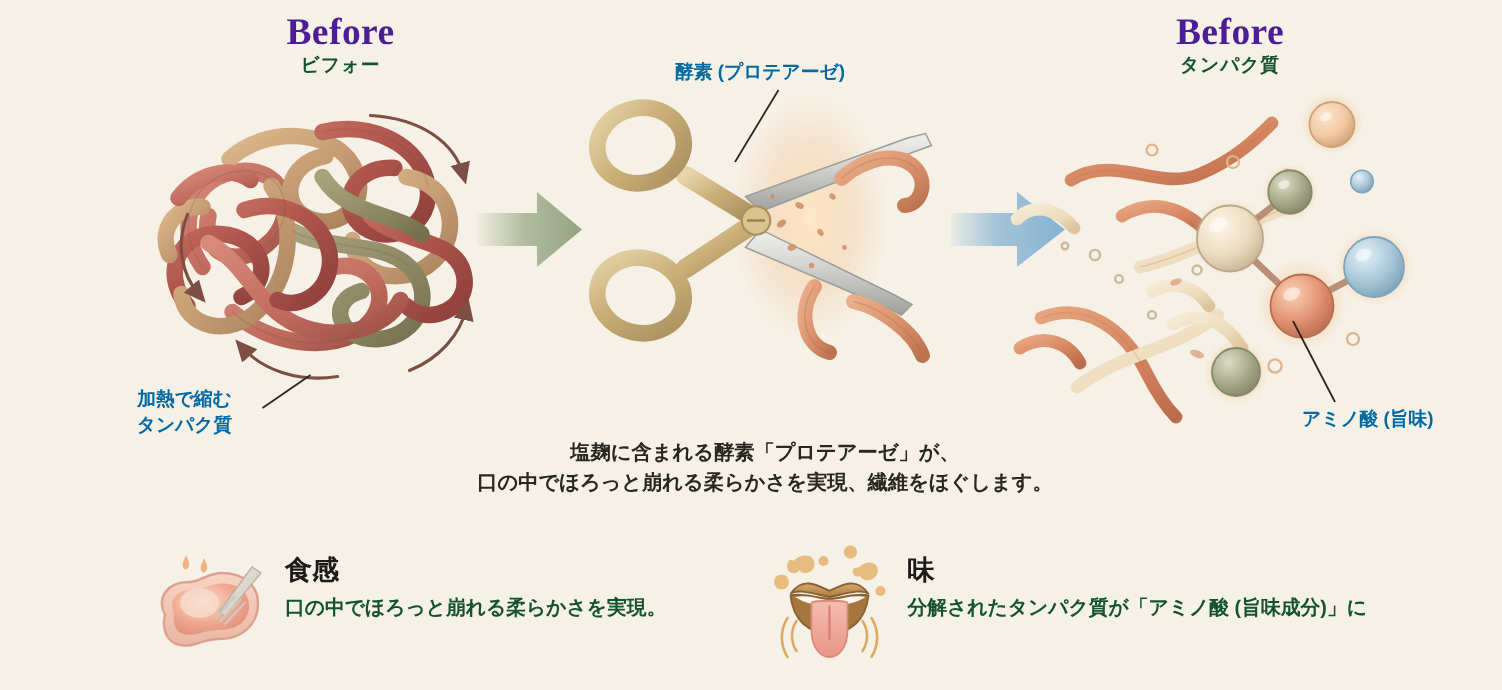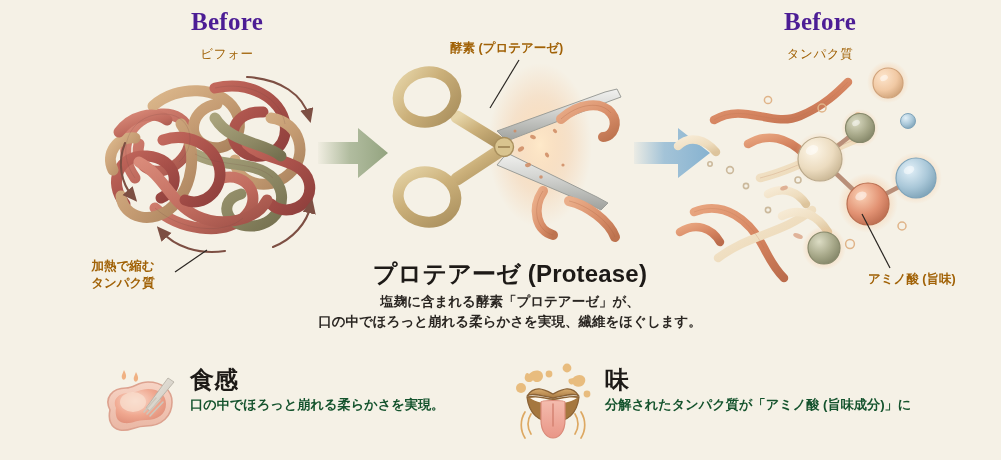--- a/index.html
+++ b/index.html
@@ -14,28 +14,28 @@
   #stage{position:relative;width:1001px;height:460px;overflow:hidden;background:#f5f1e6;}
 
   
   .col-head{position:absolute;text-align:center;}
   .col-head .en{
     font-family:"Liberation Serif","DejaVu Serif",serif;
     font-weight:700;font-size:25px;line-height:27px;color:#4c1d95;
     letter-spacing:.3px;
   }
   .col-head .jp{
-    font-size:12.5px;line-height:17px;font-weight:400;color:#a16207;
-    letter-spacing:.6px;margin-top:11px;
+    font-size:12.5px;line-height:17px;font-weight:700;color:#14532d;
+    letter-spacing:.6px;margin-top:0;
   }
   #head-before{left:127px;top:8px;width:200px;}
   #head-after{left:720px;top:8px;width:200px;}
 
   
-  .anno{position:absolute;font-size:12.5px;font-weight:700;color:#a16207;line-height:17px;}
+  .anno{position:absolute;font-size:12.5px;font-weight:700;color:#0369a1;line-height:17px;}
   #anno-protein{left:68px;top:258px;width:110px;text-align:center;}
   #anno-enzyme{left:450px;top:40px;white-space:nowrap;}
   #anno-amino{left:868px;top:271px;white-space:nowrap;}
 
   
   #center-title{
     position:absolute;left:300px;top:258px;width:420px;text-align:center;
     font-size:24px;font-weight:700;color:#1d1a17;letter-spacing:.2px;
   }
   #center-desc{
@@ -43,21 +43,21 @@
     font-size:13.5px;font-weight:700;line-height:20px;color:#2a2622;
   }
   #center-desc div{white-space:nowrap;}
 
   
   .feature{position:absolute;display:flex;align-items:flex-start;}
   #feat-texture{left:100px;top:362px;}
   #feat-taste{left:515px;top:362px;}
   .feature .ficon{width:80px;height:82px;flex:0 0 80px;position:relative;}
   .feature .ftext{margin-left:10px;padding-top:6px;}
-  .feature .ftitle{font-size:24px;font-weight:700;color:#1d1a17;line-height:24px;}
+  .feature .ftitle{font-size:18px;font-weight:700;color:#1d1a17;line-height:24px;}
   .feature .fbody{font-size:13.2px;font-weight:700;color:#14532d;line-height:20px;margin-top:3px;}
   .feature .fbody div{white-space:nowrap;}
 
   
   .arrow{position:absolute;}
   #arrow-green{left:318px;top:125px;}
   #arrow-blue{left:634px;top:125px;}
 
   svg{display:block;overflow:visible;}
   .art{position:absolute;}
@@ -226,21 +226,20 @@
       </g>
     </svg>
   </div>
 
   <svg class="art" style="left:487px;top:58px;" width="36" height="52">
     <line x1="32" y1="2" x2="3" y2="50" stroke="#2a2622" stroke-width="1.2"></line>
   </svg>
 
   <div class="anno" id="anno-enzyme">酵素 (プロテアーゼ)</div>
 
-  <div id="center-title">プロテアーゼ (Protease)</div>
   <div id="center-desc">
     <div>塩麹に含まれる酵素「プロテアーゼ」が、</div>
     <div>口の中でほろっと崩れる柔らかさを実現、繊維をほぐします。</div>
   </div>
 
   <div class="arrow" id="arrow-blue">
     <svg width="78" height="56" viewBox="0 0 78 56">
       <defs>
         <linearGradient id="bArr" x1="0" y1="0" x2="1" y2="0">
           <stop offset="0%" stop-color="#8fb8d4" stop-opacity="0.10"></stop>

